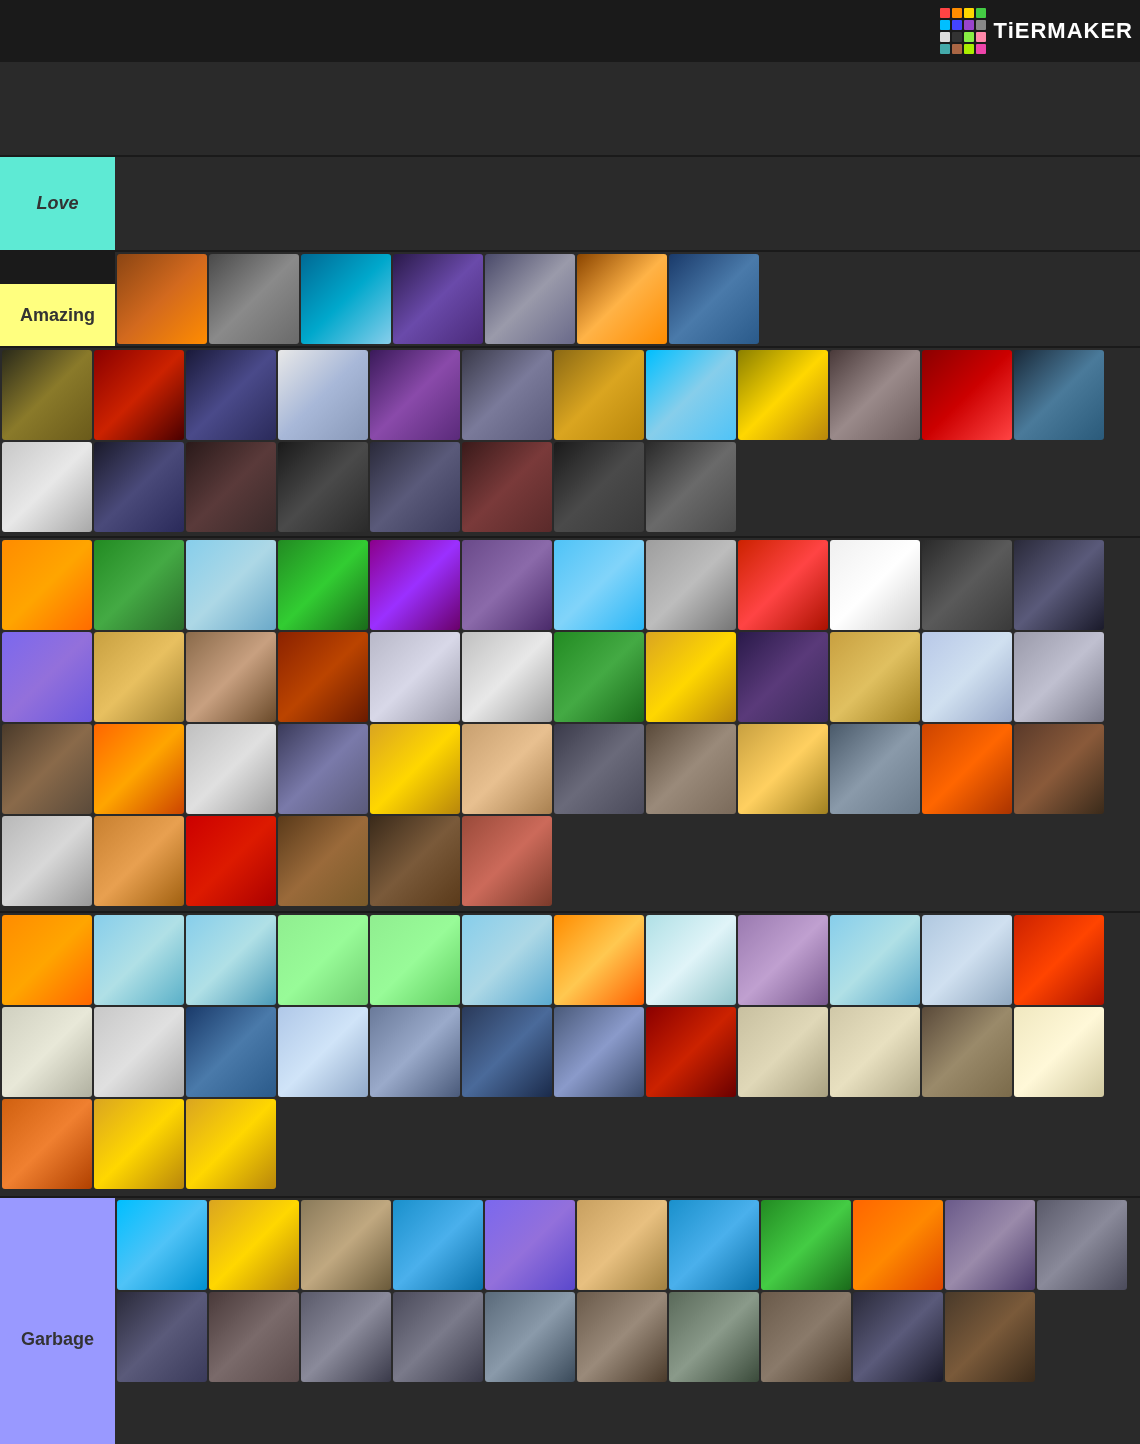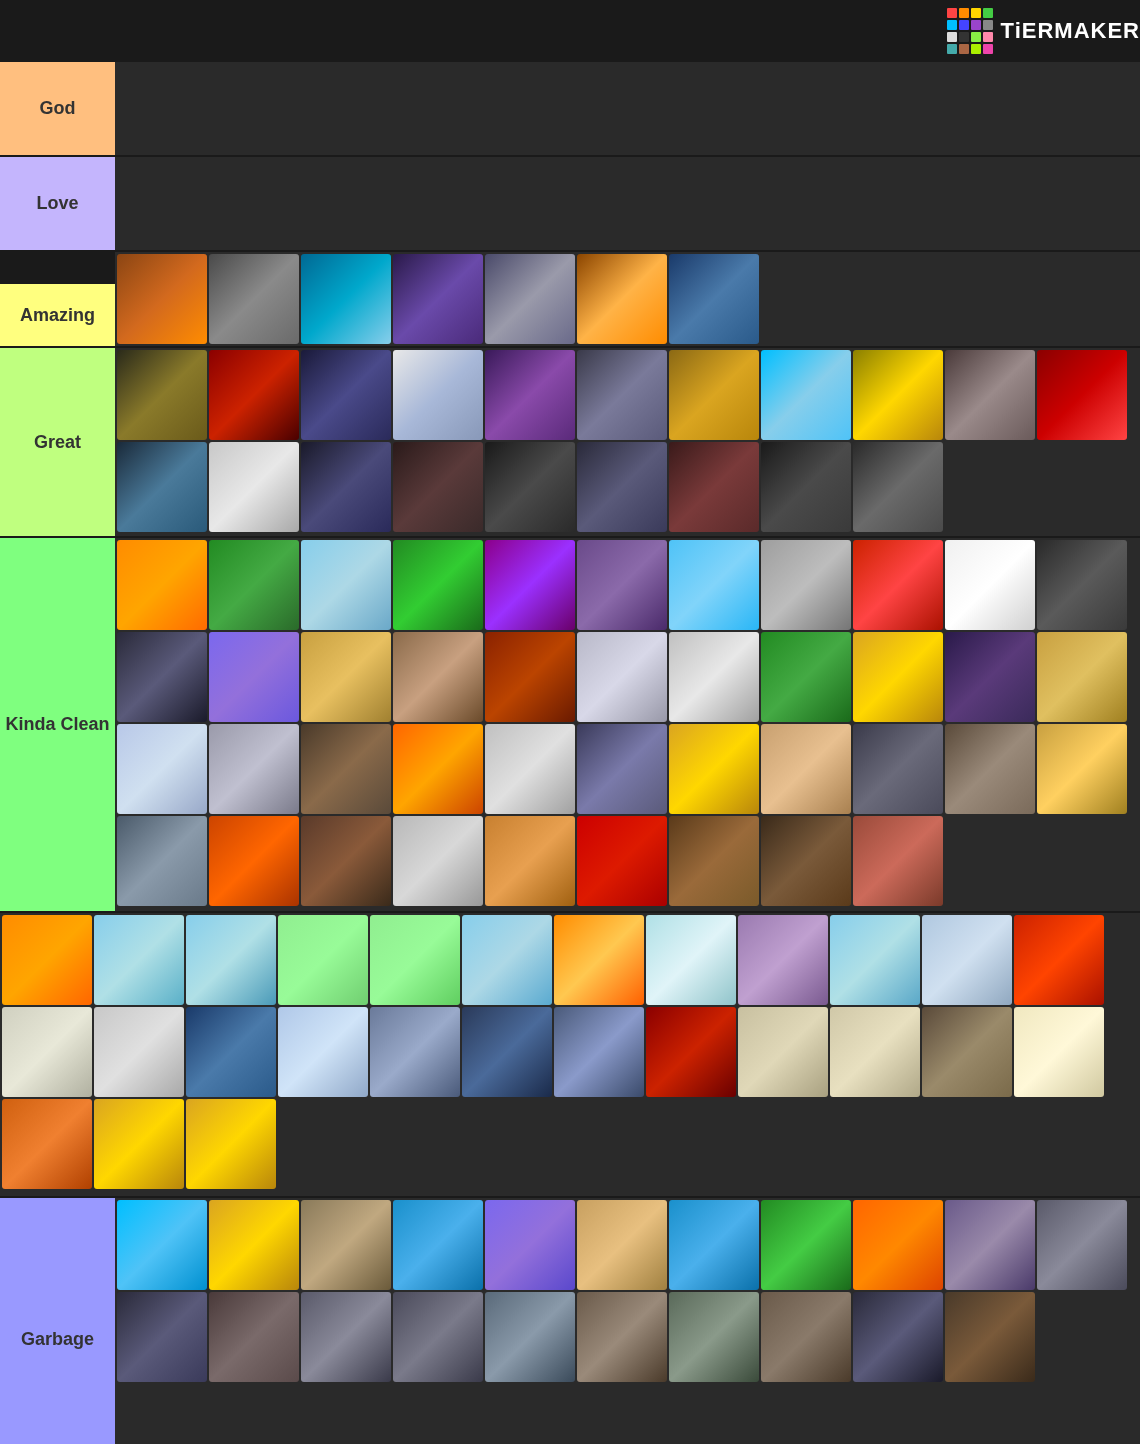--- a/index.html
+++ b/index.html
@@ -7,21 +7,21 @@
       background: #1a1a1a;
       font-family: Arial, sans-serif;
       width: 1140px;
       min-height: 1444px;
     }
 
     .tiermaker-header {
       display: flex;
       justify-content: flex-end;
       align-items: center;
-      padding: 8px 0;
+      padding: 8px 7px;
       background: #1a1a1a;
     }
 
     .tiermaker-logo {
       display: flex;
       align-items: center;
       gap: 8px;
     }
 
     .logo-grid {
@@ -246,21 +246,21 @@
     .lc-lightgreen { background: #88EE44; }
     .lc-pink { background: #FF88AA; }
     .lc-teal { background: #44AAAA; }
     .lc-brown { background: #AA6644; }
     .lc-lime { background: #AAEE00; }
     .lc-magenta { background: #EE44AA; }
 
     
     .tier-peak { background: #FF7F7F; }
     .tier-god { background: #FFBF7F; }
-    .tier-love { background: #c4b5fd; }
+    .tier-love { background: #5eead4; font-style: italic; }
     .tier-amazing { background: #FFFF7F; margin-top: 32px; }
     .tier-great { background: #BFFF7F; }
     .tier-kindaclean { background: #7FFF7F; }
     .tier-meh { background: #7FFFFF; }
     .tier-garbage { background: #9999FF; }
   </style>
 </head>
 <body>
 
 <div class="tiermaker-header">
@@ -284,21 +284,20 @@
       <div class="logo-cell lc-magenta"></div>
     </div>
     <span class="logo-text">TiERMAKER</span>
   </div>
 </div>
 
 <div>
 
 
   <div class="tier-row">
-    <div class="tier-label tier-god">God</div>
     <div class="tier-content"></div>
   </div>
 
   <div class="tier-row">
     <div class="tier-label tier-love">Love</div>
     <div class="tier-content"></div>
   </div>
 
   <div class="tier-row" style="min-height:95px;">
     <div class="tier-label tier-amazing">Amazing</div>
@@ -307,21 +306,20 @@
       <div class="char-item amazing-c2"></div>
       <div class="char-item amazing-c3"></div>
       <div class="char-item amazing-c4"></div>
       <div class="char-item amazing-c5"></div>
       <div class="char-item amazing-c6"></div>
       <div class="char-item amazing-c7"></div>
     </div>
   </div>
 
   <div class="tier-row" style="min-height:190px;">
-    <div class="tier-label tier-great">Great</div>
     <div class="tier-content">
       <div class="char-item great-c1"></div>
       <div class="char-item great-c2"></div>
       <div class="char-item great-c3"></div>
       <div class="char-item great-c4"></div>
       <div class="char-item great-c5"></div>
       <div class="char-item great-c6"></div>
       <div class="char-item great-c7"></div>
       <div class="char-item great-c8"></div>
       <div class="char-item great-c9"></div>
@@ -333,21 +331,20 @@
       <div class="char-item great-c15"></div>
       <div class="char-item great-c16"></div>
       <div class="char-item great-c17"></div>
       <div class="char-item great-c18"></div>
       <div class="char-item great-c19"></div>
       <div class="char-item great-c20"></div>
     </div>
   </div>
 
   <div class="tier-row" style="min-height:375px;">
-    <div class="tier-label tier-kindaclean">Kinda Clean</div>
     <div class="tier-content">
       <div class="char-item kc-c1"></div>
       <div class="char-item kc-c2"></div>
       <div class="char-item kc-c3"></div>
       <div class="char-item kc-c4"></div>
       <div class="char-item kc-c5"></div>
       <div class="char-item kc-c6"></div>
       <div class="char-item kc-c7"></div>
       <div class="char-item kc-c8"></div>
       <div class="char-item kc-c9"></div>

